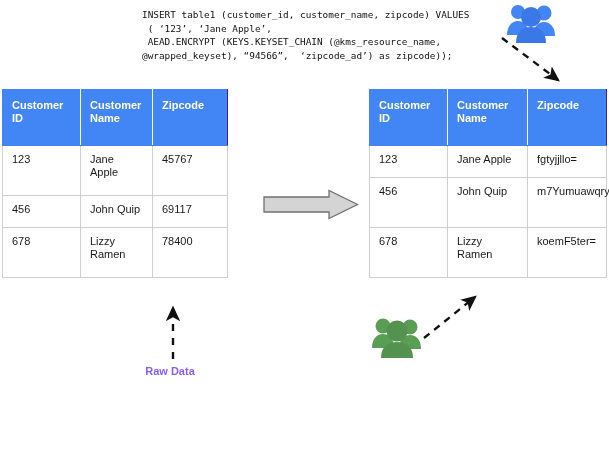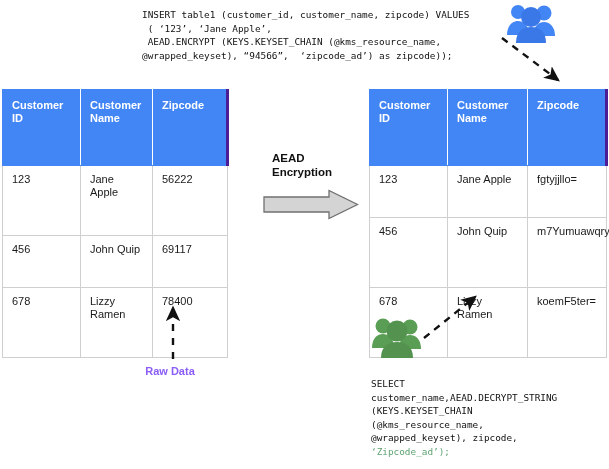--- a/index.html
+++ b/index.html
@@ -39,41 +39,41 @@
 
   
   .data-table {
     position: absolute;
     border-collapse: collapse;
     table-layout: fixed;
     background: #ffffff;
   }
   .data-table td, .data-table th {
     border: 1px solid #cfcfcf;
-    padding: 7px 8px 24px 9px;
+    padding: 7px 8px 4px 9px;
     vertical-align: top;
     font-family: "Liberation Sans", sans-serif;
     font-size: 11px;
     line-height: 13px;
     color: #1a1a1a;
     text-align: left;
     font-weight: normal;
   }
   .data-table th {
     background: #4285f4;
     color: #ffffff;
     font-weight: bold;
     font-size: 11px;
     border: 1px solid #4285f4;
     border-right: 1px solid #ffffff;
     height: 42px;
     vertical-align: top;
     padding-top: 9px;
   }
-  .data-table th:last-child { border-right: 3px solid #4c1d95; }
+  .data-table th:last-child { border-right: 1px solid #4c1d95; }
   .data-table tbody tr td { height: 20px; }
   .data-table tbody tr.tall td { height: 38px; }
 
   #left-table  { left: 2px;   top: 89px; width: 225px; }
   #right-table { left: 369px; top: 89px; width: 237px; }
 
   #left-table  col.c1 { width: 78px; }
   #left-table  col.c2 { width: 72px; }
   #left-table  col.c3 { width: 75px; }
   #right-table col.c1 { width: 78px; }
@@ -161,21 +161,21 @@
       <tr>
         <th><span>Customer</span><br><span>ID</span></th>
         <th><span>Customer</span><br><span>Name</span></th>
         <th><span>Zipcode</span></th>
       </tr>
     </thead>
     <tbody>
       <tr class="tall">
         <td>123</td>
         <td>Jane Apple</td>
-        <td>56222</td>
+        <td>45767</td>
       </tr>
       <tr>
         <td>456</td>
         <td>John Quip</td>
         <td>69117</td>
       </tr>
       <tr class="tall">
         <td>678</td>
         <td>Lizzy Ramen</td>
         <td>78400</td>
@@ -208,22 +208,20 @@
         <td>m7Yumuawqry</td>
       </tr>
       <tr class="tall">
         <td>678</td>
         <td>Lizzy Ramen</td>
         <td>koemF5ter=</td>
       </tr>
     </tbody>
   </table>
 
-  <div id="aead-label"><span>AEAD</span>
-<span>Encryption</span></div>
 
   <svg id="aead-arrow" viewBox="0 0 96 31">
     <path d="M1,8 L66,8 L66,1.5 L94.5,15.5 L66,29.5 L66,23 L1,23 Z" fill="#d4d4d4" stroke="#707070" stroke-width="1.3" stroke-linejoin="miter"></path>
   </svg>
 
   <svg id="arrow-rawdata" class="dash-arrow" viewBox="0 0 36 62">
     <defs>
       <marker id="ah2" markerWidth="7" markerHeight="7" refX="5.5" refY="3" orient="auto">
         <path d="M0,0 L6.5,3 L0,6 L1.6,3 Z" fill="#111111"></path>
       </marker>
@@ -244,20 +242,14 @@
 
   <svg id="arrow-select-to-table" class="dash-arrow" viewBox="0 0 64 56">
     <defs>
       <marker id="ah3" markerWidth="7" markerHeight="7" refX="5.5" refY="3" orient="auto">
         <path d="M0,0 L6.5,3 L0,6 L1.6,3 Z" fill="#111111"></path>
       </marker>
     </defs>
     <line x1="4" y1="52" x2="55" y2="11" stroke="#111111" stroke-width="2.4" stroke-dasharray="7,6" marker-end="url(#ah3)"></line>
   </svg>
 
-  <div id="select-sql" class="sql-block"><span>SELECT</span>
-<span>customer_name,AEAD.DECRYPT_STRING</span>
-<span>(KEYS.KEYSET_CHAIN</span>
-<span>(@kms_resource_name,</span>
-<span>@wrapped_keyset), zipcode,</span>
-<span class="green-code">‘Zipcode_ad’);</span></div>
 
 </div>
 
 </body></html>

